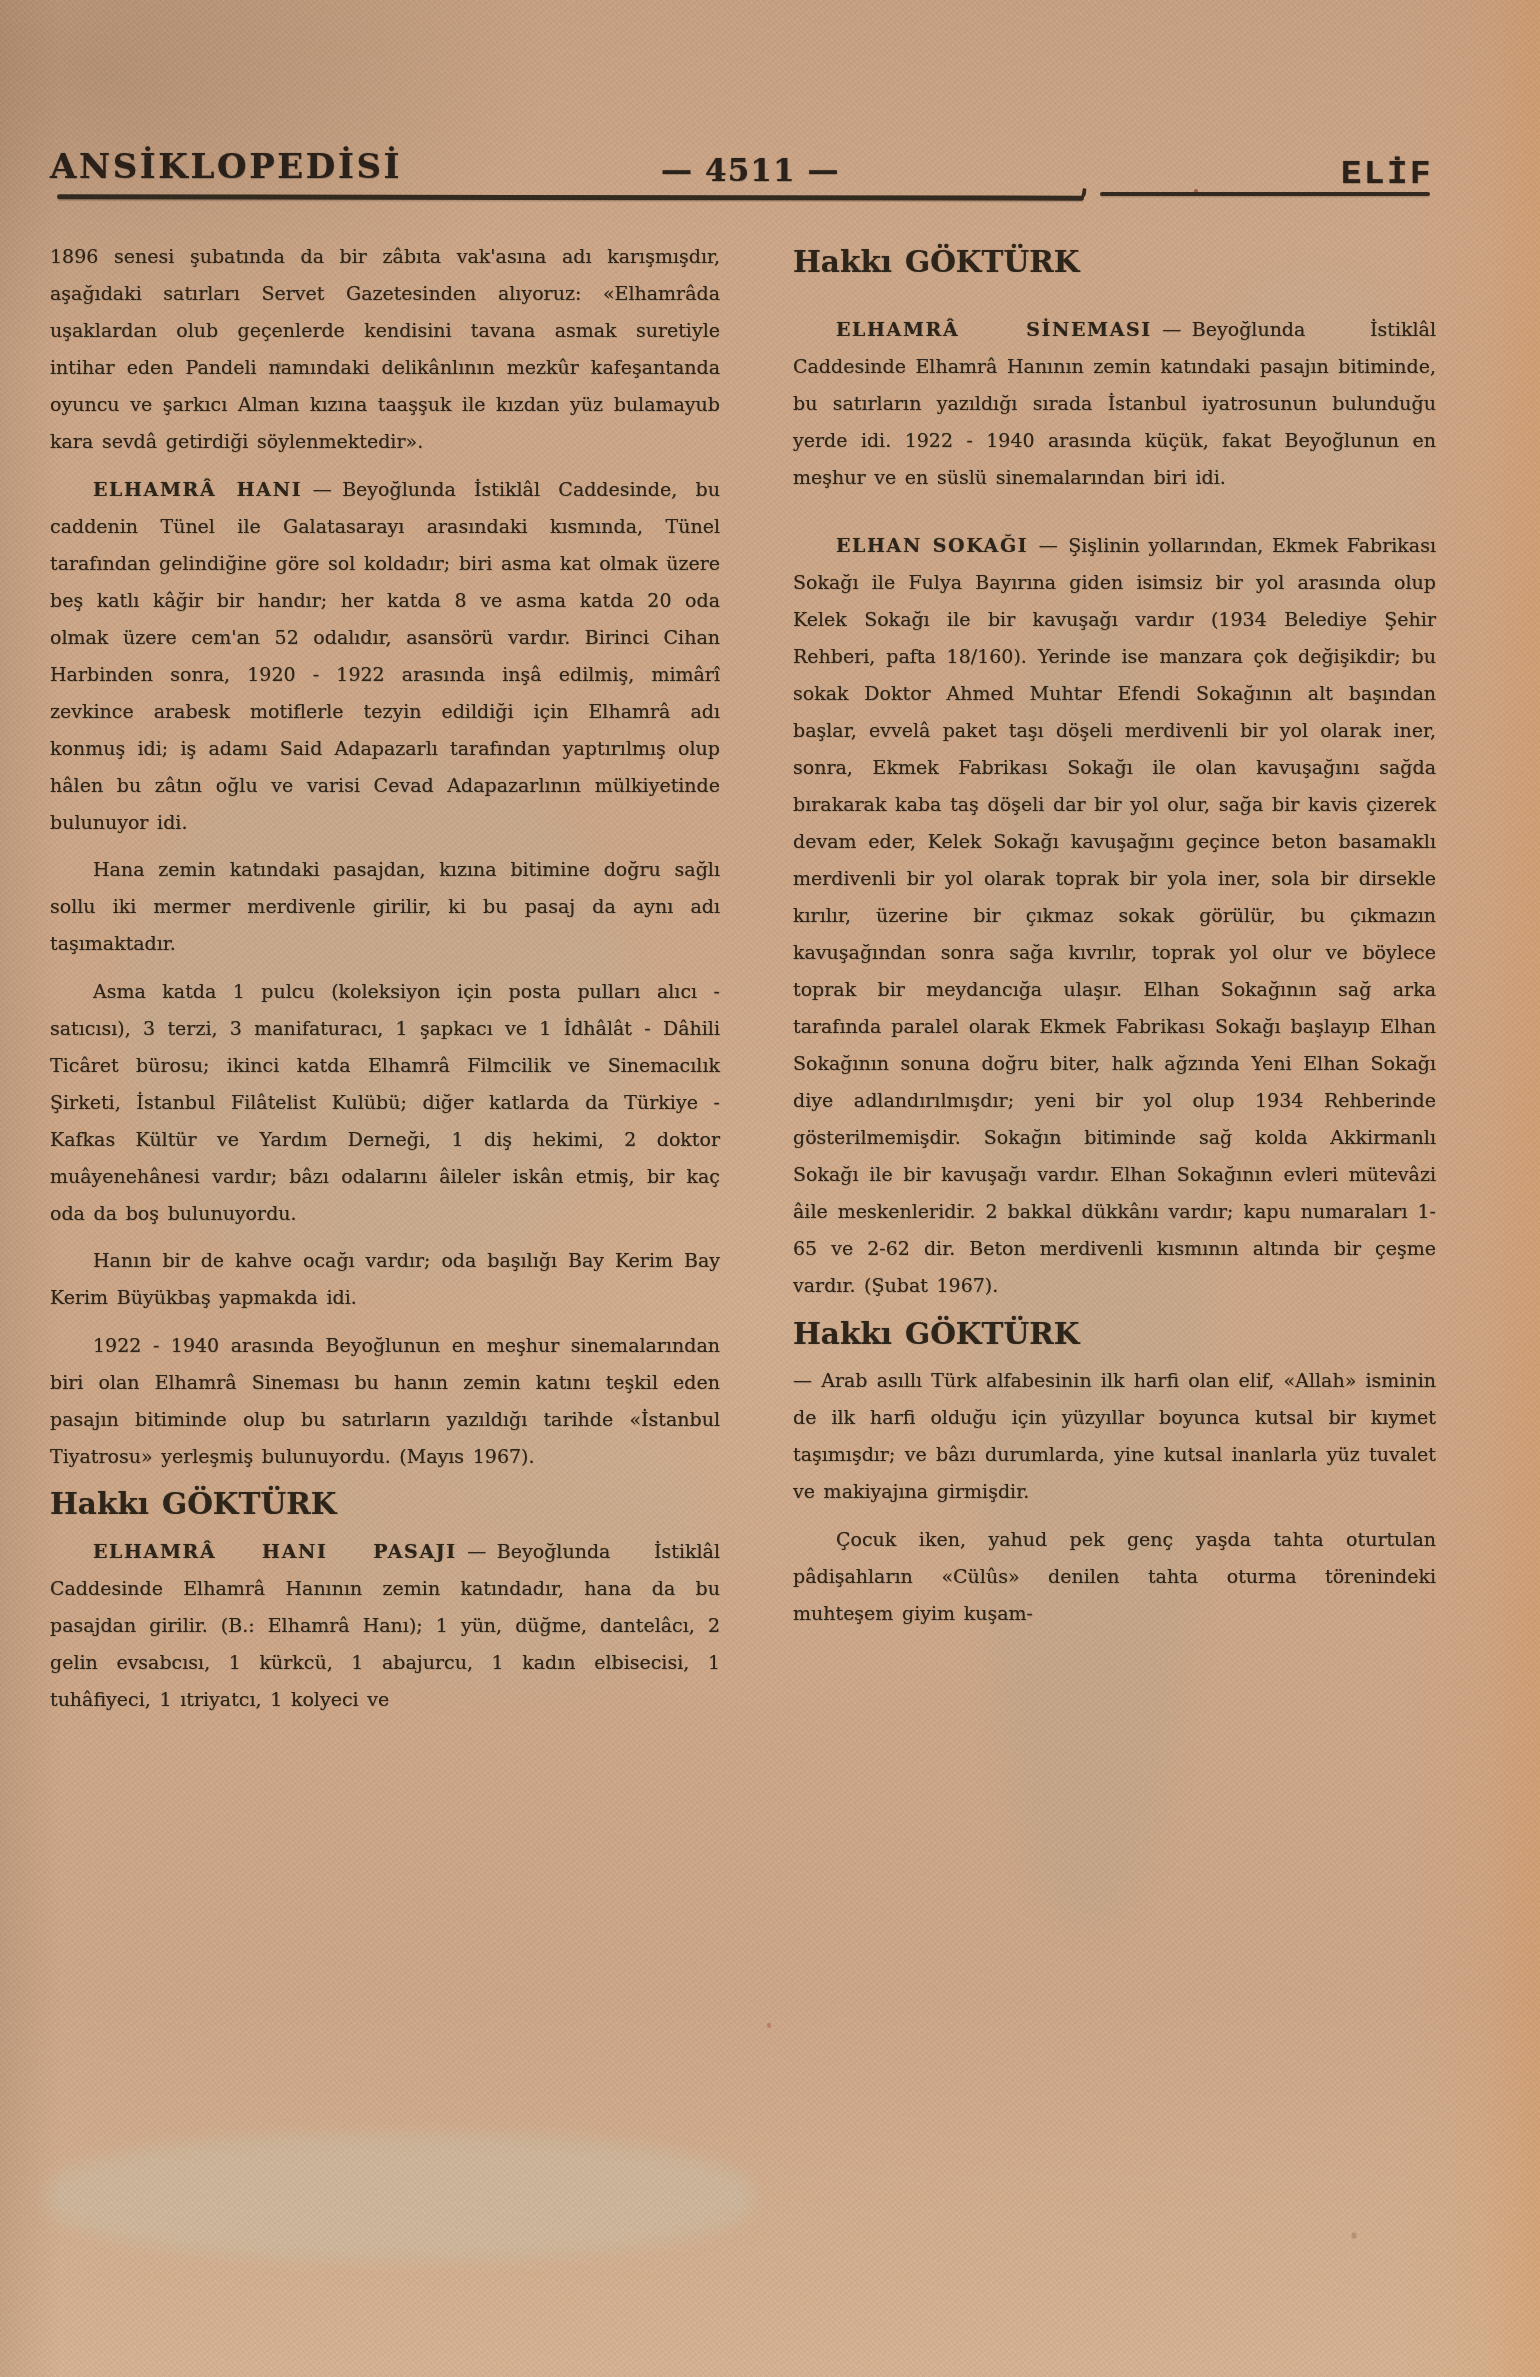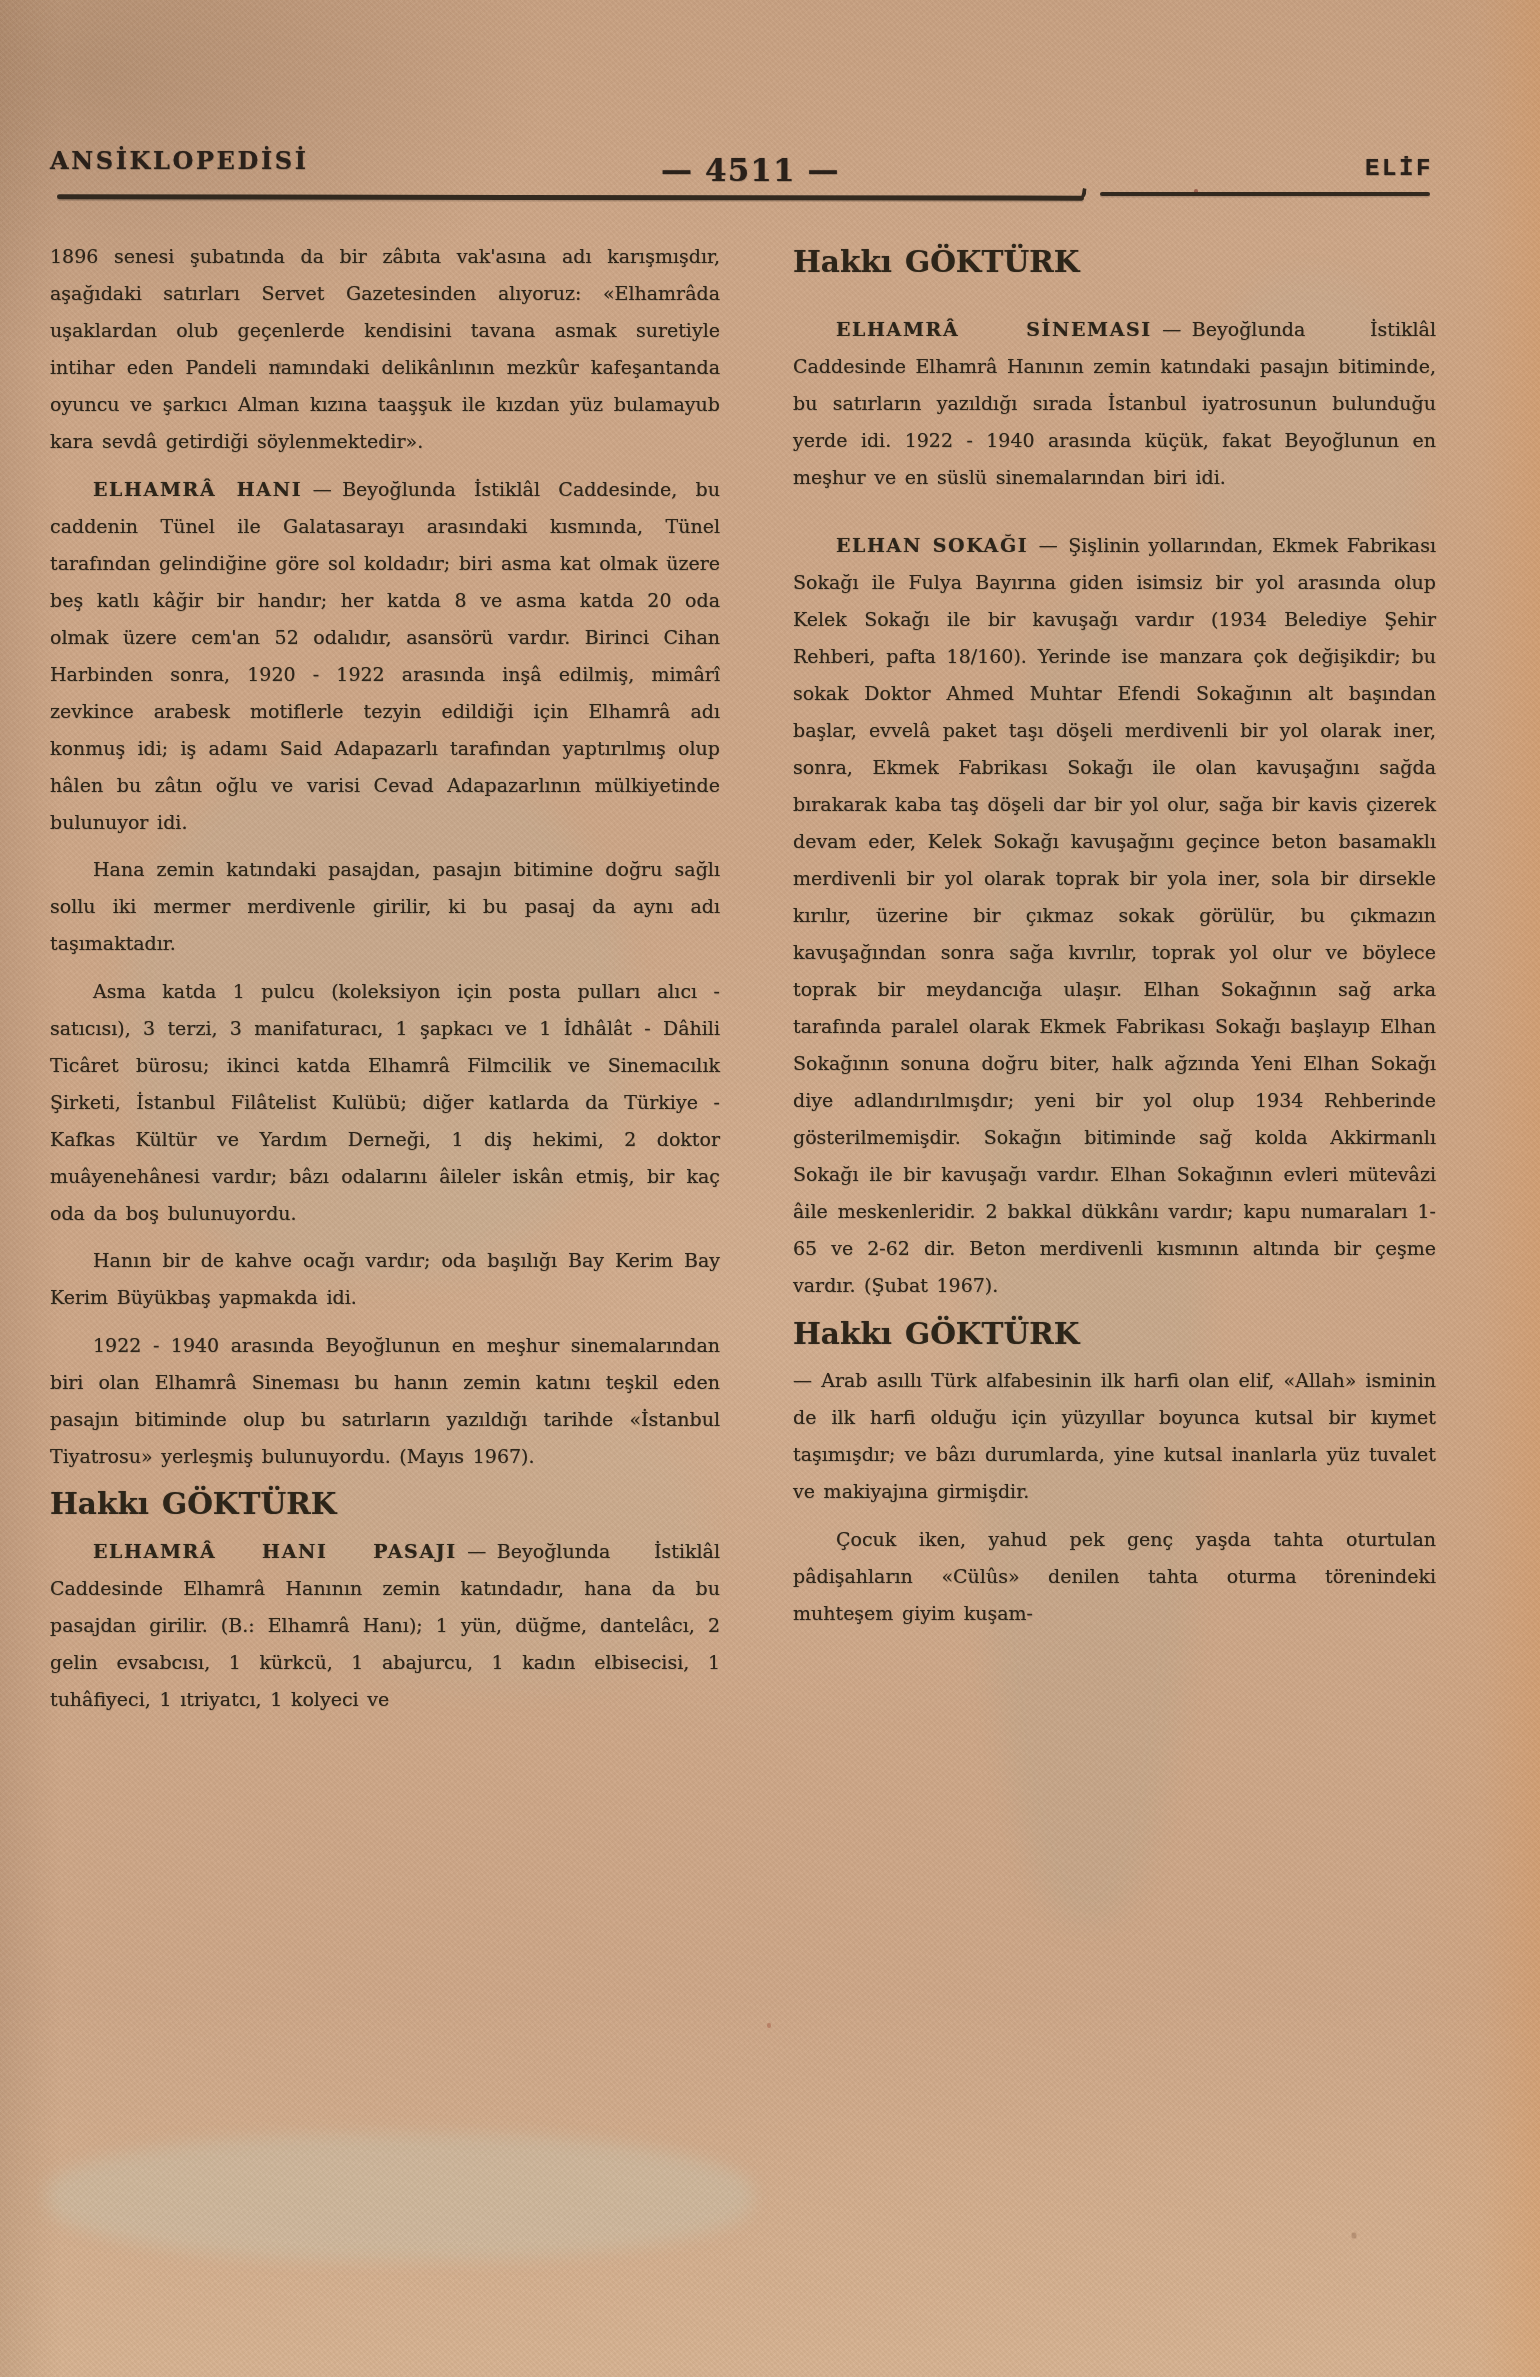--- a/index.html
+++ b/index.html
@@ -52,21 +52,21 @@
     box-shadow: -917px 174px 0 0.5px rgba(70,50,35,0.40),
                 -427px 1834px 0 0 rgba(150,60,40,0.35),
                 158px 2044px 0 0.5px rgba(120,80,55,0.30);
     pointer-events: none;
   }
 
   
   .hdr {
     position: absolute;
     font-weight: 700;
-    font-size: 24px;
+    font-size: 34px;
     letter-spacing: 2.6px;
     color: #2a211a;
     text-shadow: 0 0 1.1px rgba(42,33,26,0.55), 0.5px 1.1px 0.5px rgba(42,33,26,0.18);
     white-space: nowrap;
   }
   .hdr-left   { left: 50px;  top: 146px; }
   .hdr-center { left: 661px; top: 152px; font-size: 31px; letter-spacing: 1.1px; }
   .hdr-right  { right: 107px; top: 155px; font-family: Liberation Mono, monospace; }
 
   .rule-a, .rule-b {
@@ -149,21 +149,21 @@
 <div class="hdr hdr-left">ANSİKLOPEDİSİ</div>
 <div class="hdr hdr-center">— 4511 —</div>
 <div class="hdr hdr-right">ELİF</div>
 <div class="rule-a"></div>
 <div class="rule-b"></div>
 
 <main class="cols">
   <section class="col col-left">
       <p class="block">1896 senesi şubatında da bir zâbıta vak'asına adı karışmışdır, aşağıdaki satırları Servet Gazetesinden alıyoruz: «Elhamrâda uşaklardan olub geçenlerde kendisini tavana asmak suretiyle intihar eden Pandeli namındaki delikânlının mezkûr kafeşantanda oyuncu ve şarkıcı Alman kızına taaşşuk ile kızdan yüz bulamayub kara sevdâ getirdiği söylenmektedir».</p>
       <p class="block entry"><b class="entry-heading">ELHAMRÂ HANI</b><span class="sep">—</span><span>Beyoğlunda İstiklâl Caddesinde, bu caddenin Tünel ile Galatasarayı arasındaki kısmında, Tünel tarafından gelindiğine göre sol koldadır; biri asma kat olmak üzere beş katlı kâğir bir handır; her katda 8 ve asma katda 20 oda olmak üzere cem'an 52 odalıdır, asansörü vardır. Birinci Cihan Harbinden sonra, 1920 - 1922 arasında inşâ edilmiş, mimârî zevkince arabesk motiflerle tezyin edildiği için Elhamrâ adı konmuş idi; iş adamı Said Adapazarlı tarafından yaptırılmış olup hâlen bu zâtın oğlu ve varisi Cevad Adapazarlının mülkiyetinde bulunuyor idi.</span></p>
-      <p class="block indent">Hana zemin katındaki pasajdan, pasajın bitimine doğru sağlı sollu iki mermer merdivenle girilir, ki bu pasaj da aynı adı taşımaktadır.</p>
+      <p class="block indent">Hana zemin katındaki pasajdan, kızına bitimine doğru sağlı sollu iki mermer merdivenle girilir, ki bu pasaj da aynı adı taşımaktadır.</p>
       <p class="block indent">Asma katda 1 pulcu (koleksiyon için posta pulları alıcı - satıcısı), 3 terzi, 3 manifaturacı, 1 şapkacı ve 1 İdhâlât - Dâhili Ticâret bürosu; ikinci katda Elhamrâ Filmcilik ve Sinemacılık Şirketi, İstanbul Filâtelist Kulübü; diğer katlarda da Türkiye - Kafkas Kültür ve Yardım Derneği, 1 diş hekimi, 2 doktor muâyenehânesi vardır; bâzı odalarını âileler iskân etmiş, bir kaç oda da boş bulunuyordu.</p>
       <p class="block indent">Hanın bir de kahve ocağı vardır; oda başılığı Bay Kerim Bay Kerim Büyükbaş yapmakda idi.</p>
       <p class="block indent">1922 - 1940 arasında Beyoğlunun en meşhur sinemalarından biri olan Elhamrâ Sineması bu hanın zemin katını teşkil eden pasajın bitiminde olup bu satırların yazıldığı tarihde «İstanbul Tiyatrosu» yerleşmiş bulunuyordu. (Mayıs 1967).</p>
       <p class="block signature">Hakkı GÖKTÜRK</p>
       <p class="block entry"><b class="entry-heading">ELHAMRÂ HANI PASAJI</b><span class="sep">—</span><span>Beyoğlunda İstiklâl Caddesinde Elhamrâ Hanının zemin katındadır, hana da bu pasajdan girilir. (B.: Elhamrâ Hanı); 1 yün, düğme, dantelâcı, 2 gelin evsabcısı, 1 kürkcü, 1 abajurcu, 1 kadın elbisecisi, 1 tuhâfiyeci, 1 ıtriyatcı, 1 kolyeci ve</span></p>
     </section>
   <section class="col col-right">
       <p class="block signature">Hakkı GÖKTÜRK</p>
       <p class="block entry"><b class="entry-heading">ELHAMRÂ SİNEMASI</b><span class="sep">—</span><span>Beyoğlunda İstiklâl Caddesinde Elhamrâ Hanının zemin katındaki pasajın bitiminde, bu satırların yazıldığı sırada İstanbul iyatrosunun bulunduğu yerde idi. 1922 - 1940 arasında küçük, fakat Beyoğlunun en meşhur ve en süslü sinemalarından biri idi.</span></p>
       <p class="block entry"><b class="entry-heading">ELHAN SOKAĞI</b><span class="sep">—</span><span>Şişlinin yollarından, Ekmek Fabrikası Sokağı ile Fulya Bayırına giden isimsiz bir yol arasında olup Kelek Sokağı ile bir kavuşağı vardır (1934 Belediye Şehir Rehberi, pafta 18/160). Yerinde ise manzara çok değişikdir; bu sokak Doktor Ahmed Muhtar Efendi Sokağının alt başından başlar, evvelâ paket taşı döşeli merdivenli bir yol olarak iner, sonra, Ekmek Fabrikası Sokağı ile olan kavuşağını sağda bırakarak kaba taş döşeli dar bir yol olur, sağa bir kavis çizerek devam eder, Kelek Sokağı kavuşağını geçince beton basamaklı merdivenli bir yol olarak toprak bir yola iner, sola bir dirsekle kırılır, üzerine bir çıkmaz sokak görülür, bu çıkmazın kavuşağından sonra sağa kıvrılır, toprak yol olur ve böylece toprak bir meydancığa ulaşır. Elhan Sokağının sağ arka tarafında paralel olarak Ekmek Fabrikası Sokağı başlayıp Elhan Sokağının sonuna doğru biter, halk ağzında Yeni Elhan Sokağı diye adlandırılmışdır; yeni bir yol olup 1934 Rehberinde gösterilmemişdir. Sokağın bitiminde sağ kolda Akkirmanlı Sokağı ile bir kavuşağı vardır. Elhan Sokağının evleri mütevâzi âile meskenleridir. 2 bakkal dükkânı vardır; kapu numaraları 1-65 ve 2-62 dir. Beton merdivenli kısmının altında bir çeşme vardır. (Şubat 1967).</span></p>

